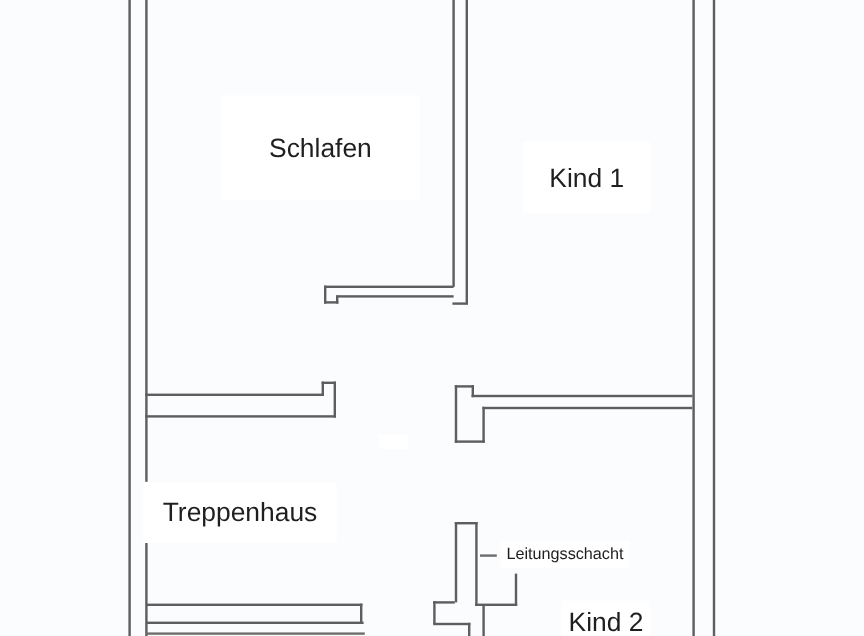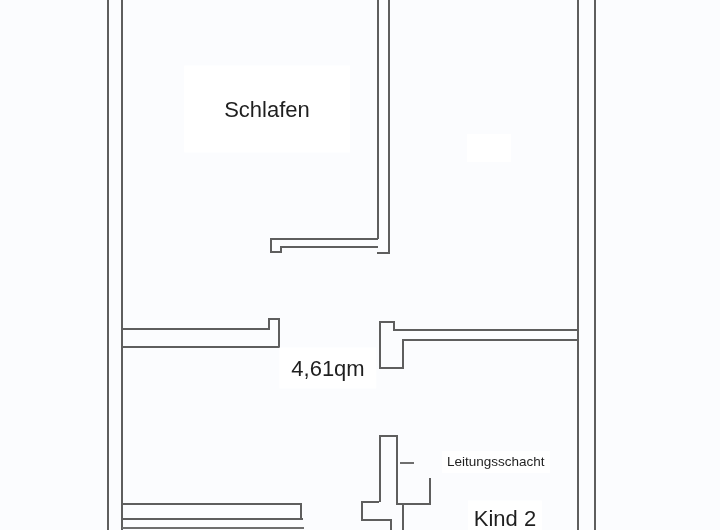--- a/index.html
+++ b/index.html
@@ -19,21 +19,21 @@
     background:#ffffff;color:#1f1f1f;text-align:center;white-space:nowrap;
   }
   .lbl .ln{display:block;font-size:22px;line-height:31px;font-weight:400;}
   .lbl-schlafen{padding:28px 40px;}
   .lbl-kind1{padding:14px 22px;}
   .lbl-flur{padding:6px 12px;}
   .lbl-flur .ln{line-height:29px;}
   .lbl-treppenhaus{padding:10px 16px;}
   .lbl-kind2{padding:2px 6px;}
   .lbl-leitungsschacht{
-    padding:3px 5px;transform:translate(0,-50%);text-align:left;margin-left:25px;
+    padding:3px 5px;transform:translate(0,-50%);text-align:left;
   }
   .lbl-leitungsschacht .ln{font-size:13.5px;line-height:16px;}
 </style>
 </head>
 <body>
 
 <div class="plan">
 
   <div class="w v" style="left:107px;top:0;height:530px;"></div>
   <div class="w v" style="left:121px;top:0;height:530px;"></div>
@@ -74,31 +74,34 @@
   <div class="w v" style="left:402px;top:505px;height:25px;"></div>
   <div class="w h" style="left:396px;top:503px;width:35px;"></div>
   <div class="w v" style="left:429px;top:478px;height:27px;"></div>
   <div class="w h thin" style="left:400px;top:462px;width:14px;"></div>
 
   <div class="w h" style="left:122px;top:503px;width:180px;"></div>
   <div class="w v" style="left:300px;top:503px;height:16px;"></div>
   <div class="w h" style="left:122px;top:518px;width:181px;"></div>
   <div class="w h thin" style="left:122px;top:527px;width:182px;"></div>
 
-  <div class="lbl lbl-schlafen" style="left:267px;top:109px;">
+  <div class="lbl lbl-schlafen" style="left:267px;top:123px;">
     <span class="ln">Schlafen</span>
   </div>
 
   <div class="lbl lbl-kind1" style="left:489px;top:148px;">
+    <span class="ln">Kind 1</span>
   </div>
 
   <div class="lbl lbl-flur" style="left:328px;top:368px;">
-    <span class="ln">4,61qm</span>
   </div>
 
+  <div class="lbl lbl-treppenhaus" style="left:200px;top:427px;">
+    <span class="ln">Treppenhaus</span>
+  </div>
 
   <div class="lbl lbl-leitungsschacht" style="left:417px;top:462px;">
     <span class="ln">Leitungsschacht</span>
   </div>
 
   <div class="lbl lbl-kind2" style="left:505px;top:518px;">
     <span class="ln">Kind 2</span>
   </div>
 
 </div>

